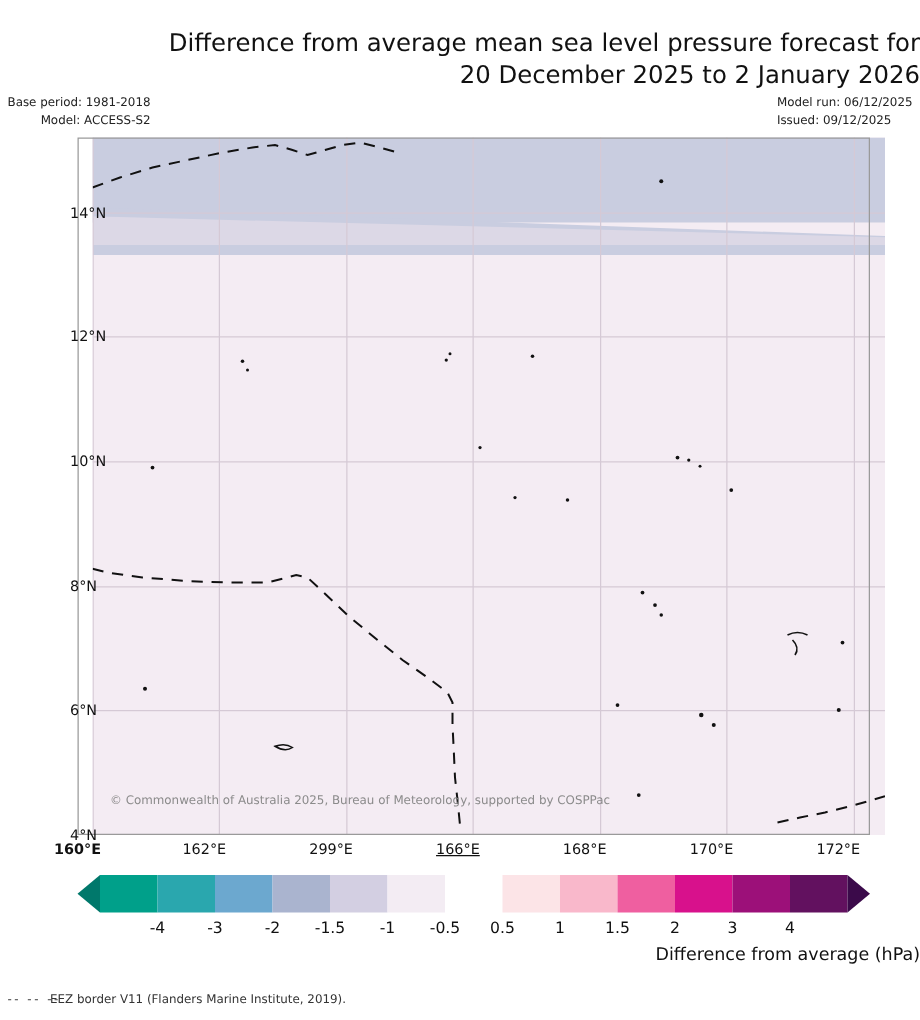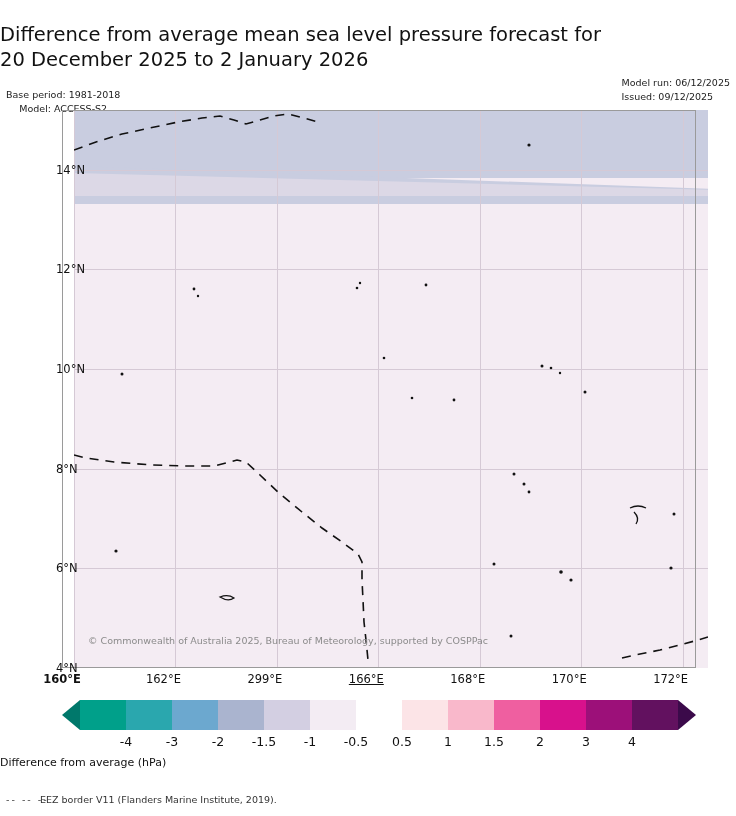--- a/index.html
+++ b/index.html
@@ -19,35 +19,35 @@
     position: relative;
     width: 736px;
     height: 816px;
   }
   
   .title {
     position: absolute;
     left: 0;
     top: 22px;
     width: 736px;
-    text-align: left;
+    text-align: right;
     font-size: 19.5px;
     line-height: 25px;
     color: #111111;
   }
   .title-line { display: block; }
 
   
   .meta {
     position: absolute;
     font-size: 9.5px;
     color: #222222;
     line-height: 14px;
   }
-  .meta-left  { left: 6px;  top: 76px;  text-align: center; margin-top: 12px; }
+  .meta-left  { left: 6px;  top: 76px;  text-align: right; }
   .meta-right { right: 6px; top: 76px;  text-align: left; }
 
   
   .plot {
     position: absolute;
     left: 62px;
     top: 110px;
     width: 634px;
     height: 558px;
     background: #f4ecf3;
@@ -147,22 +147,22 @@
     top: 34px;
     font-size: 12.5px;
     color: #111111;
     transform: translateX(-50%);
     white-space: nowrap;
   }
   .cbar-title {
     position: absolute;
     left: 0; top: 756px;
     width: 736px;
-    text-align: left;
-    font-size: 11px;
+    text-align: right;
+    font-size: 14px;
     color: #111111;
   }
 
   
   .footnote {
     position: absolute;
     left: 6px;
     top: 794px;
     font-size: 9.5px;
     color: #333333;

